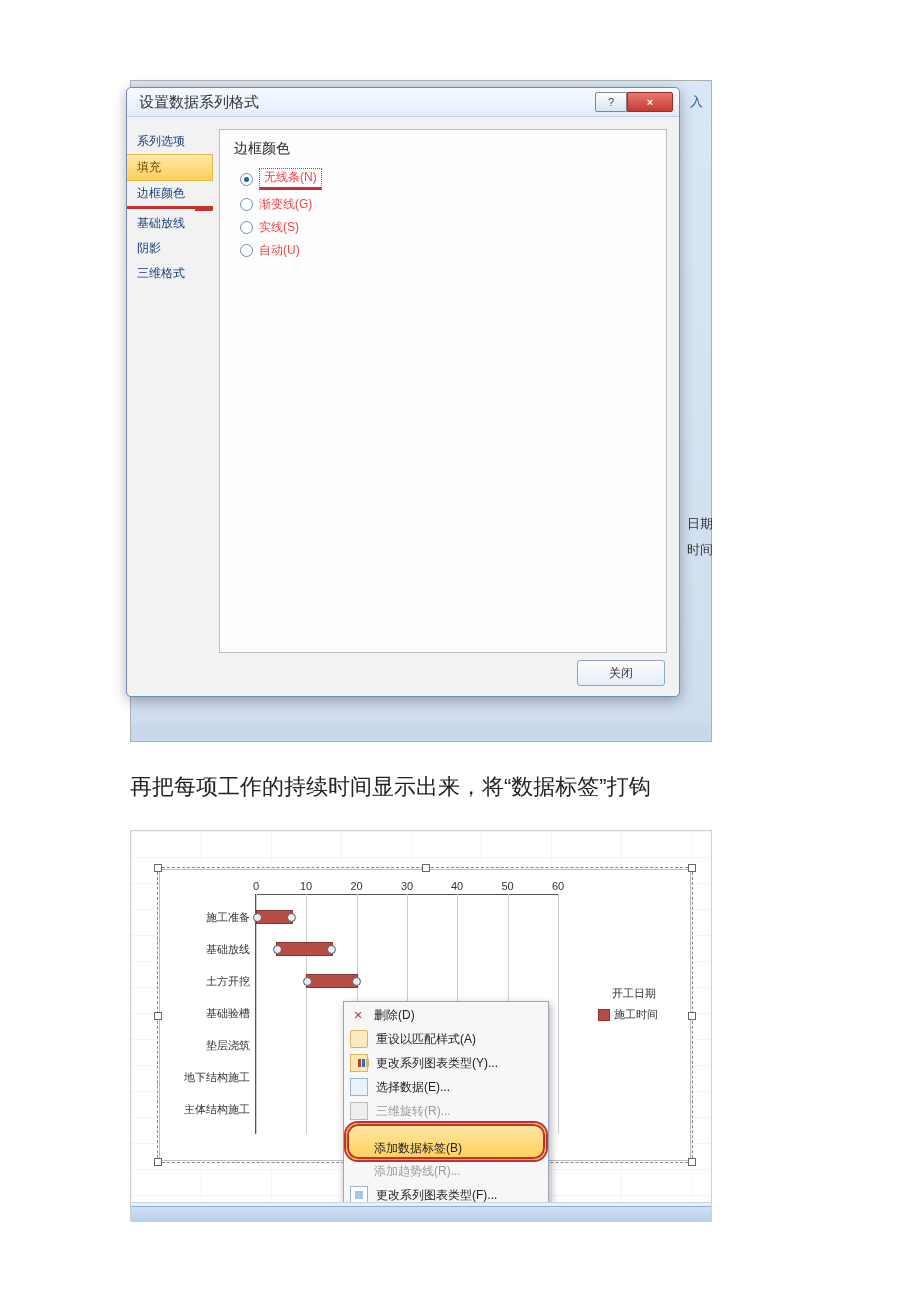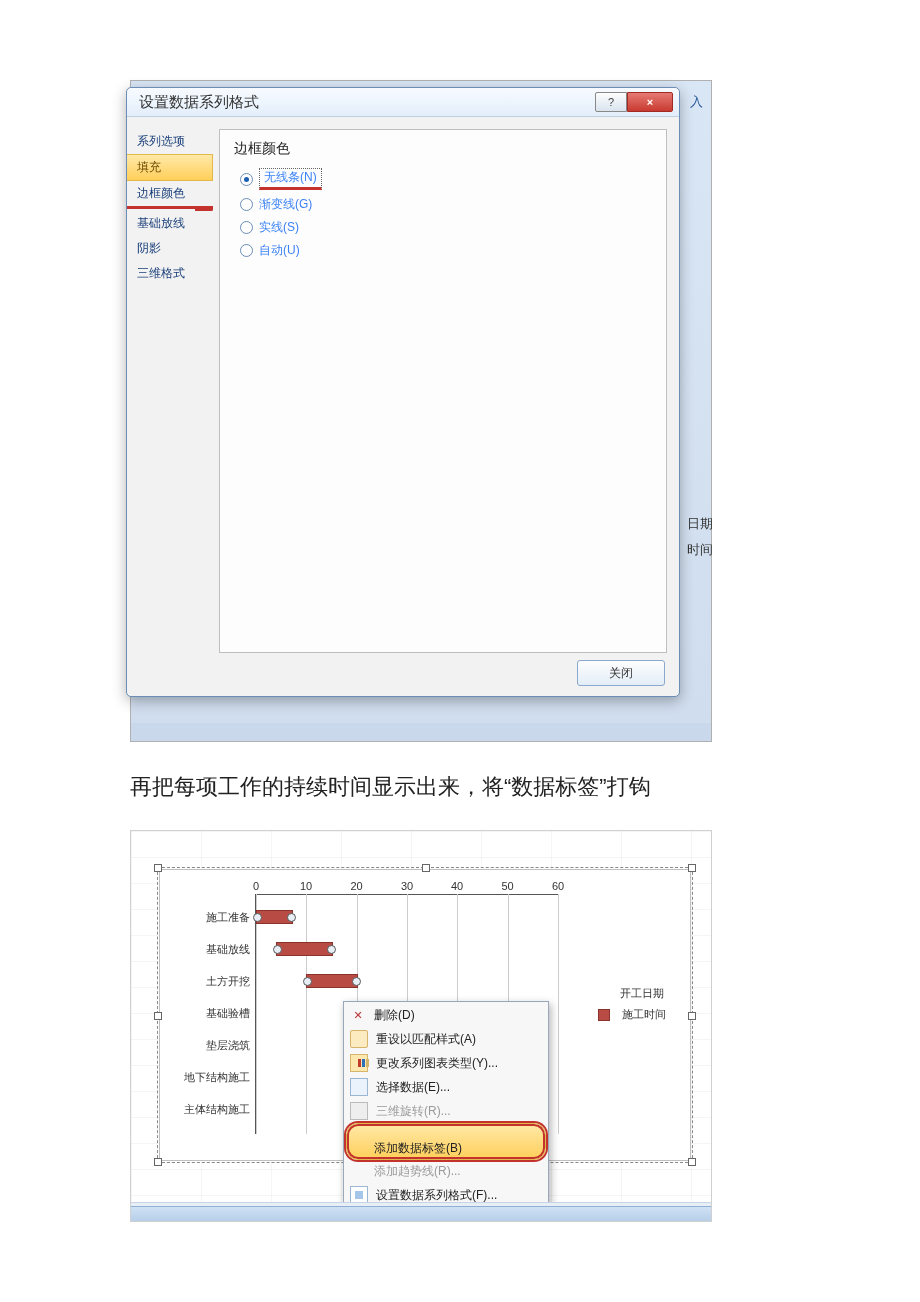--- a/index.html
+++ b/index.html
@@ -123,21 +123,21 @@
     padding:10px 14px;
     position:relative;
   }
   .panel h3{
     margin:0 0 8px 0;
     font-size:14px;font-weight:normal;color:#222;
   }
   .radio-row{
     display:flex;align-items:center;gap:6px;
     padding:2px 0 4px 6px;
-    font-size:12px;color:#3b82f6;
+    font-size:12px;color:#ef4444;
   }
   .radio{
     width:11px;height:11px;border:1px solid #6b8db6;border-radius:50%;
     display:inline-flex;align-items:center;justify-content:center;
     background:#fff;
   }
   .radio.checked::after{
     content:"";width:5px;height:5px;border-radius:50%;background:#1a5fb4;
   }
   .opt-box{
@@ -210,21 +210,21 @@
   }
   .bar{
     position:absolute;height:12px;background:#b84b44;border:1px solid #8a332d;
   }
   .bar .bh{position:absolute;width:7px;height:7px;border:1px solid #555;background:#e8eef6;border-radius:50%;}
   .bh.l{left:-4px;top:2px}.bh.r{right:-4px;top:2px}
   .legend{
     position:absolute;right:6px;top:110px;width:86px;
     font-size:11px;color:#333;
   }
-  .legend .row{display:flex;align-items:center;gap:12px;margin:6px 0;}
+  .legend .row{display:flex;align-items:center;gap:4px;margin:6px 0;}
   .swatch{width:10px;height:10px;background:#b84b44;border:1px solid #8a332d;}
   .swatch.empty{background:transparent;border:none;}
 
   
   .ctx{
     position:absolute;
     left:212px; top:170px;
     width:200px;
     background:#f7f7f7;
     border:1px solid #9aa7b8;
@@ -428,21 +428,21 @@
       <div class="ctx-row hover ring">
         <span class="ico"></span>
         <span>添加数据标签(B)</span>
       </div>
       <div class="ctx-row disabled">
         <span class="ico"></span>
         <span>添加趋势线(R)...</span>
       </div>
       <div class="ctx-row">
         <span class="ico fmt"></span>
-        <span>设置数据系列格式(F)...</span>
+        <span>更改系列图表类型(F)...</span>
       </div>
     </div>
 
     <div class="ruler-strip"></div>
     <div class="bottom-strip"></div>
   </div>
 
 </div>
 
 </body></html>

